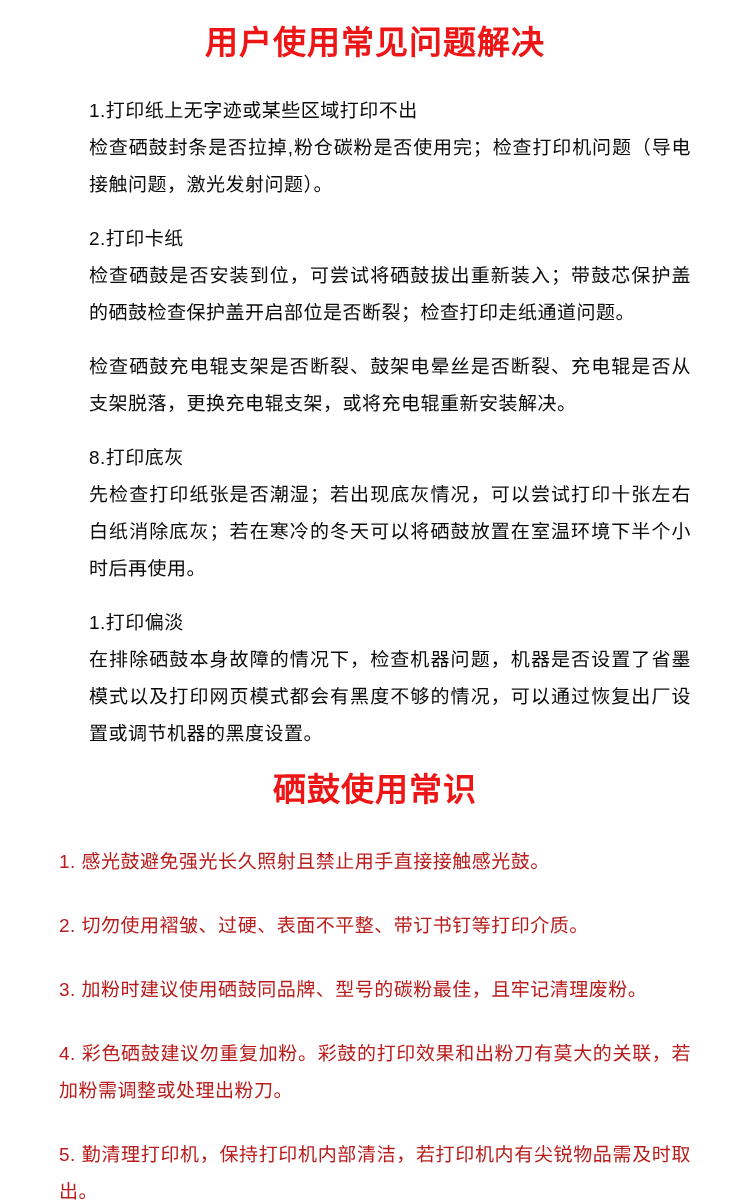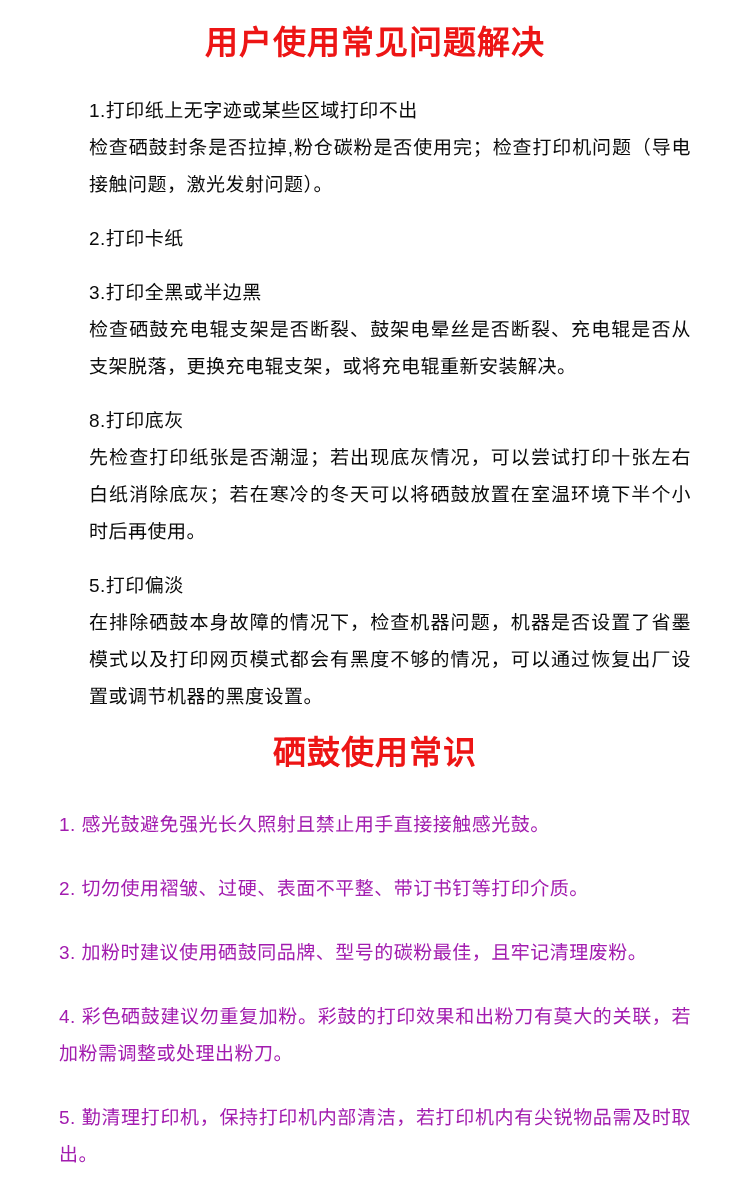--- a/index.html
+++ b/index.html
@@ -50,21 +50,21 @@
     font-size: 19px;
     line-height: 37px;
     color: #0a0a0a;
     letter-spacing: 0.5px;
     text-align: justify;
   }
 
   .tip-item {
     font-size: 19px;
     line-height: 37px;
-    color: #a21caf;
+    color: #b91c1c;
     letter-spacing: 0.5px;
     margin-bottom: 27px;
     text-align: justify;
   }
 
   .tip-item:last-child {
     margin-bottom: 0;
   }
 </style>
 </head>
@@ -76,34 +76,34 @@
 
   <section class="faq-section">
 
     <div class="faq-item">
       <p class="faq-heading">1.打印纸上无字迹或某些区域打印不出</p>
       <p class="faq-body">检查硒鼓封条是否拉掉,粉仓碳粉是否使用完；检查打印机问题（导电接触问题，激光发射问题）。</p>
     </div>
 
     <div class="faq-item">
       <p class="faq-heading">2.打印卡纸</p>
+      <p class="faq-body">检查硒鼓是否安装到位，可尝试将硒鼓拔出重新装入；带鼓芯保护盖的硒鼓检查保护盖开启部位是否断裂；检查打印走纸通道问题。</p>
     </div>
 
     <div class="faq-item">
-      <p class="faq-heading">3.打印全黑或半边黑</p>
       <p class="faq-body">检查硒鼓充电辊支架是否断裂、鼓架电晕丝是否断裂、充电辊是否从支架脱落，更换充电辊支架，或将充电辊重新安装解决。</p>
     </div>
 
     <div class="faq-item">
       <p class="faq-heading">8.打印底灰</p>
       <p class="faq-body">先检查打印纸张是否潮湿；若出现底灰情况，可以尝试打印十张左右白纸消除底灰；若在寒冷的冬天可以将硒鼓放置在室温环境下半个小时后再使用。</p>
     </div>
 
     <div class="faq-item">
-      <p class="faq-heading">5.打印偏淡</p>
+      <p class="faq-heading">1.打印偏淡</p>
       <p class="faq-body">在排除硒鼓本身故障的情况下，检查机器问题，机器是否设置了省墨模式以及打印网页模式都会有黑度不够的情况，可以通过恢复出厂设置或调节机器的黑度设置。</p>
     </div>
 
   </section>
 
   <h1 class="doc-title second">硒鼓使用常识</h1>
 
   <section class="tips-section">
     <p class="tip-item">1. 感光鼓避免强光长久照射且禁止用手直接接触感光鼓。</p>
     <p class="tip-item">2. 切勿使用褶皱、过硬、表面不平整、带订书钉等打印介质。</p>

